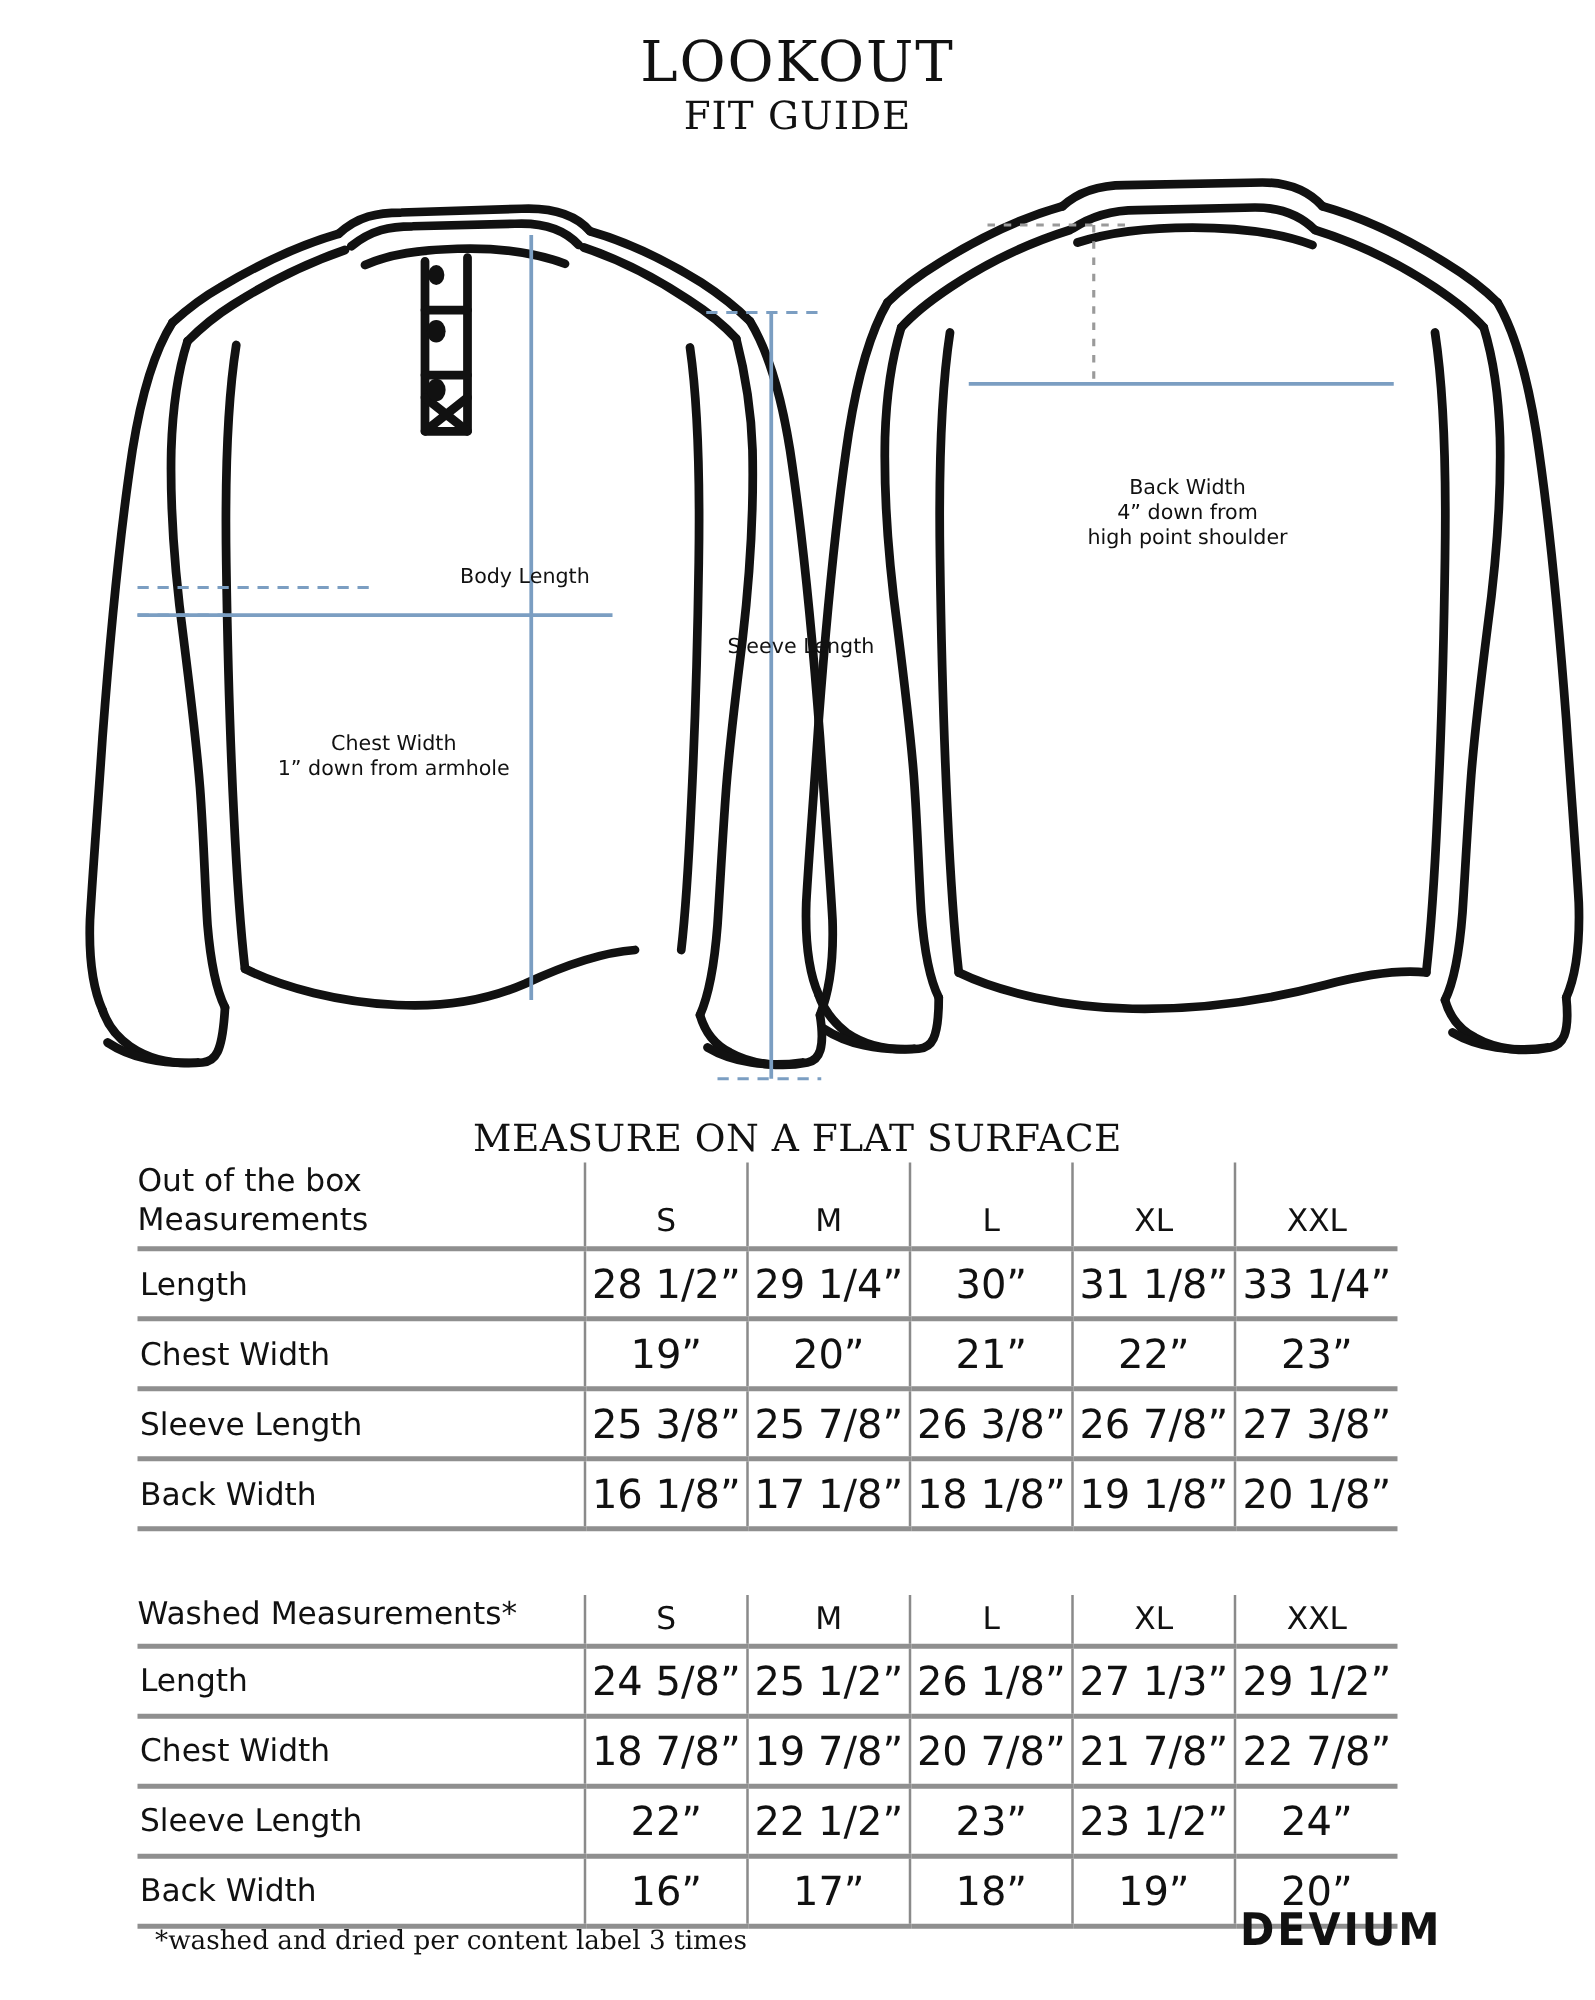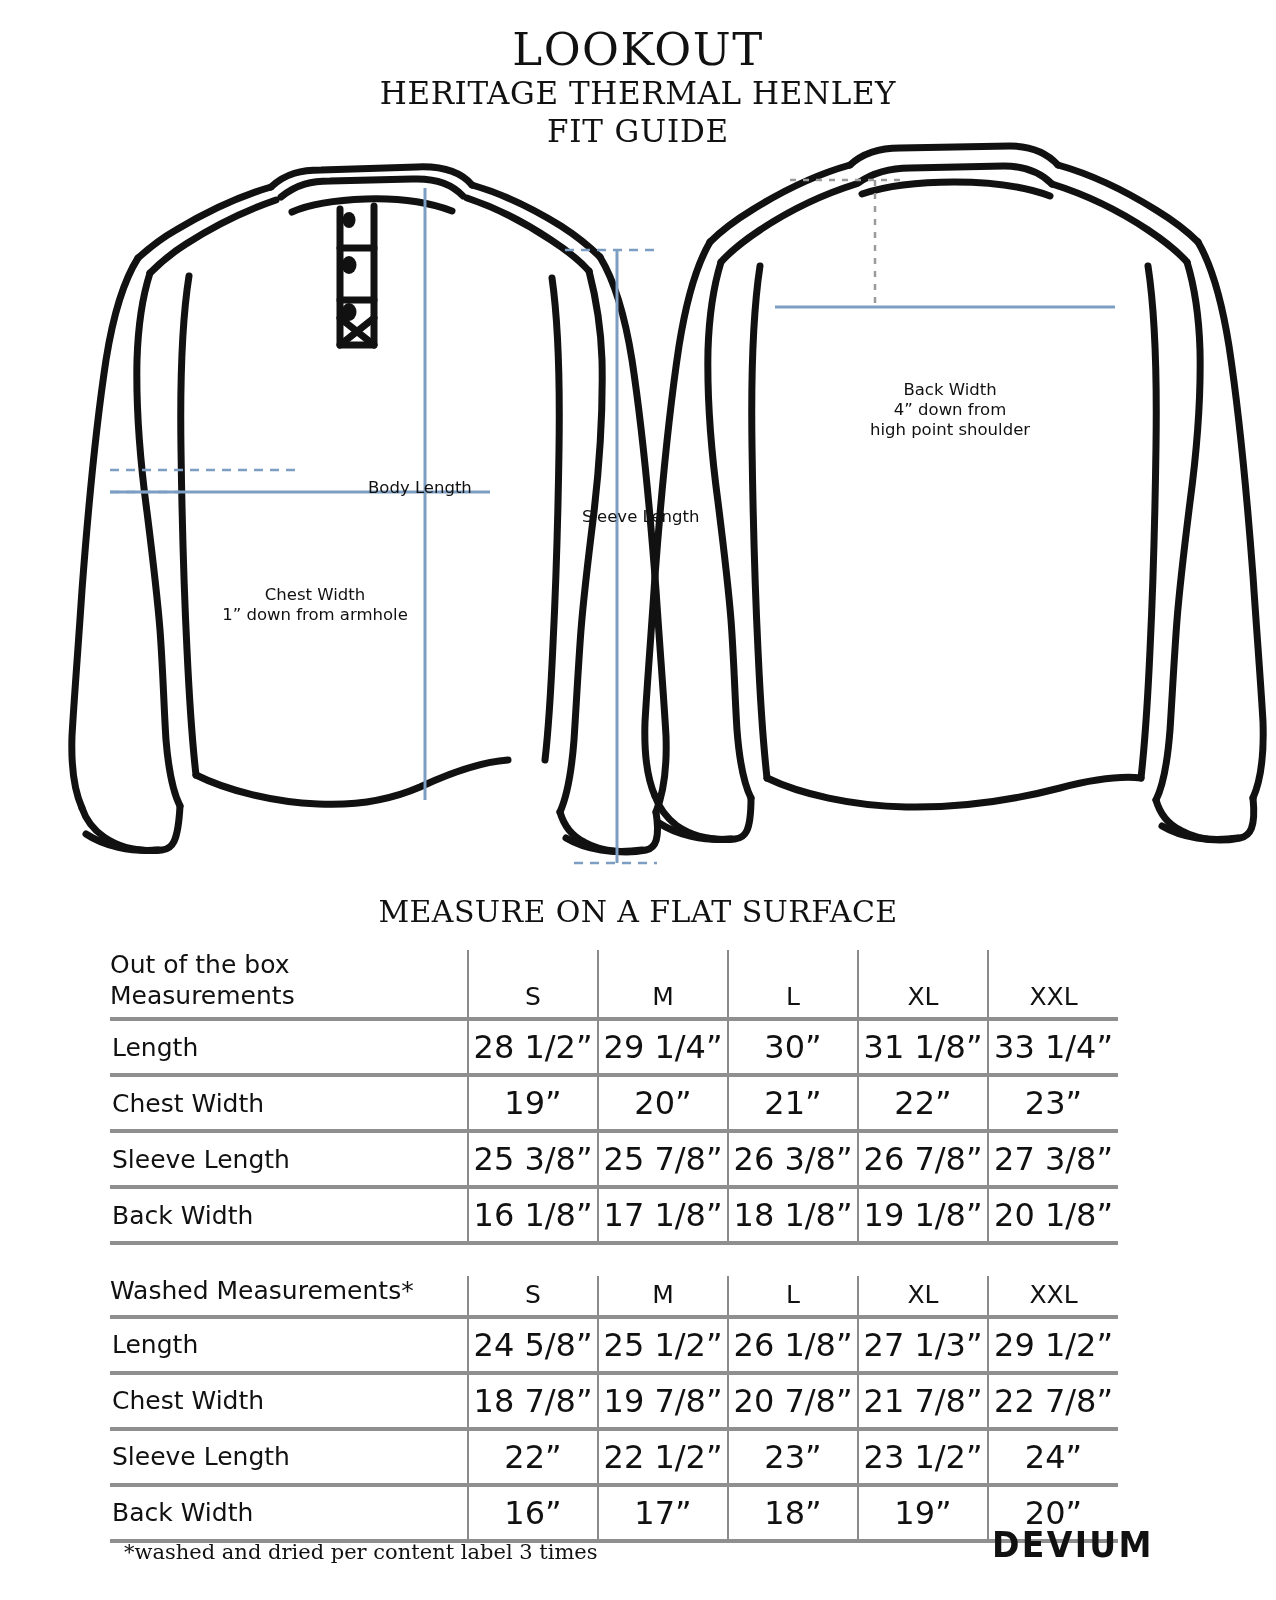--- a/index.html
+++ b/index.html
@@ -63,41 +63,41 @@
   .callout {
     position: absolute;
     font-family: "DejaVu Sans", sans-serif;
     font-size: 16.5px;
     color: #111;
     line-height: 1.22;
     white-space: nowrap;
   }
   .callout.center { text-align: center; }
 
-  #lbl-body-length  { left: 368px;  top: 311px; margin-top: 27px; }
+  #lbl-body-length  { left: 368px;  top: 311px; }
   #lbl-sleeve-length{ left: 582px;  top: 367px; }
   #lbl-chest-width  { left: 208px;  top: 445px; text-align: center; width: 214px;}
   #lbl-back-width   { left: 856px;  top: 240px; text-align: center; width: 188px;}
 
   
   .flat-heading {
     position: absolute;
     top: 894px;
     left: 0;
     width: 1276px;
     text-align: center;
     font-family: "DejaVu Serif", serif;
     font-size: 30px;
     letter-spacing: 0.4px;
     color: #111;
   }
 
   
   .table-wrap { position: absolute; left: 110px; width: 1008px; }
-  #table1 { top: 950px; }
+  #table1 { top: 930px; }
   #table2 { top: 1232px; margin-top: 44px; }
 
   table.sizes {
     border-collapse: collapse;
     width: 1008px;
     table-layout: fixed;
     font-family: "DejaVu Sans", sans-serif;
   }
   table.sizes col.c-label { width: 358px; }
   table.sizes col.c-size  { width: 130px; }
@@ -165,21 +165,20 @@
     color: #111;
     transform: scaleX(0.92);
     transform-origin: right center;
   }
 </style>
 </head>
 <body>
 
 <div class="header">
   <div class="title-main">LOOKOUT</div>
-  <div class="title-sub">HERITAGE THERMAL HENLEY</div>
   <div class="title-sub2">FIT GUIDE</div>
 </div>
 
 <div class="stage">
   <svg width="1276" height="760" viewBox="0 0 1276 760" xmlns="http://www.w3.org/2000/svg">
 
     <g fill="none" stroke="#111111" stroke-width="7" stroke-linecap="round" stroke-linejoin="round">
 
       <path d="M271,47 C286,33 302,30 321,30 L417,27 C440,26 460,31 472,45"></path>
 

